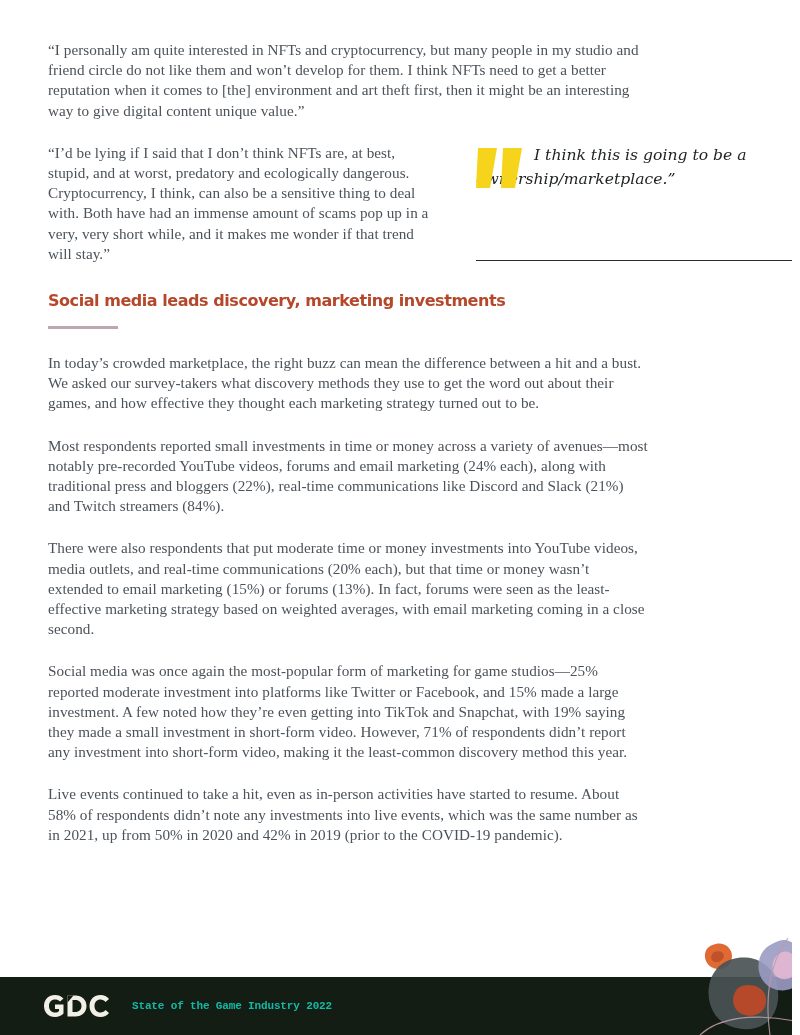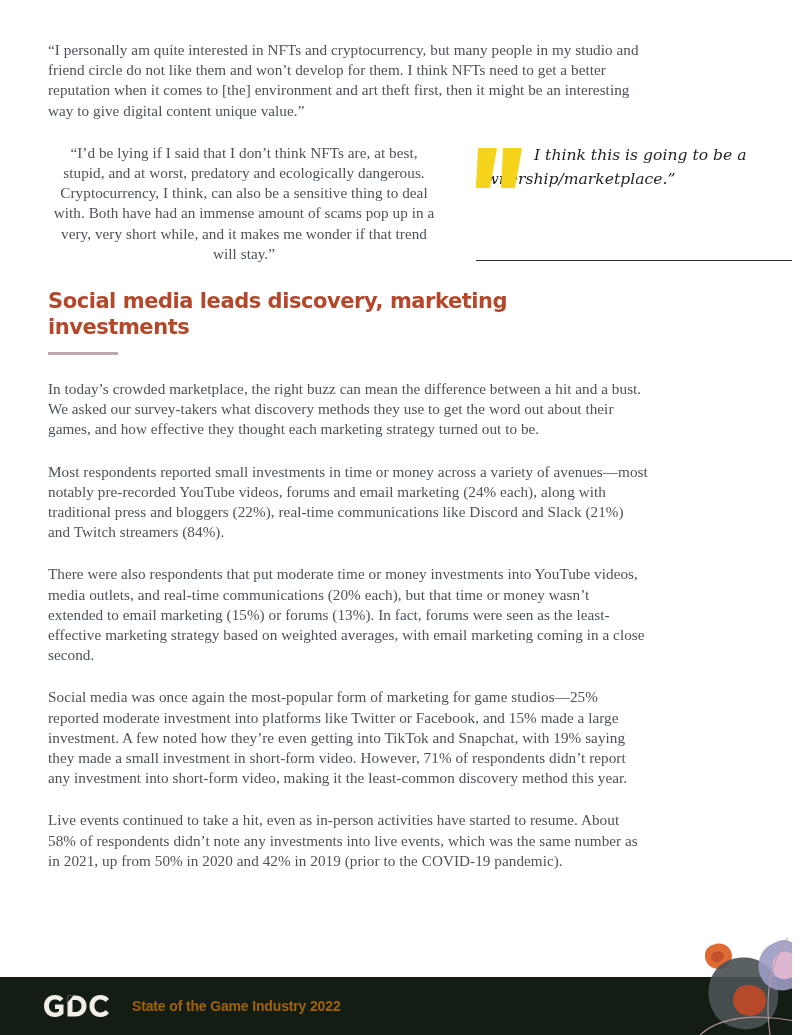--- a/index.html
+++ b/index.html
@@ -29,21 +29,20 @@
   p.body {
     margin: 0 0 22px 0;
     font-family: "Liberation Serif", "DejaVu Serif", serif;
     font-size: 15.2px;
     line-height: 20.2px;
     color: #4b5259;
     letter-spacing: 0.05px;
   }
   p.narrow {
     width: 392px;
-    text-align: center;
   }
   p.quote-para {
     margin-bottom: 24px;
   }
 
   
   .pullquote {
     position: absolute;
     left: 476px;
     top: 144px;
@@ -83,21 +82,21 @@
   }
 
   
   .section {
     margin: 8px 0 0 0;
   }
   h2.section-title {
     margin: 0;
     font-family: "DejaVu Sans", "Liberation Sans", sans-serif;
     font-weight: bold;
-    font-size: 21px;
+    font-size: 16px;
     line-height: 26px;
     letter-spacing: -0.45px;
     color: #b5472a;
   }
   .section-rule {
     margin-top: 12px;
     width: 70px;
     height: 3px;
     background: #bda7b0;
   }
@@ -117,25 +116,25 @@
     top: 0;
     height: 58px;
     display: flex;
     align-items: center;
     gap: 22px;
   }
   .gdc-logo {
     display: block;
   }
   .footer-title {
-    font-family: Liberation Sans, sans-serif;
+    font-family: Liberation Mono, monospace;
     font-weight: bold;
-    font-size: 14px;
+    font-size: 11px;
     letter-spacing: -0.15px;
-    color: #a16207;
+    color: #14b8a6;
     white-space: nowrap;
   }
 
   
   .blobs {
     position: absolute;
     right: 0;
     bottom: 0;
     width: 140px;
     height: 105px;

